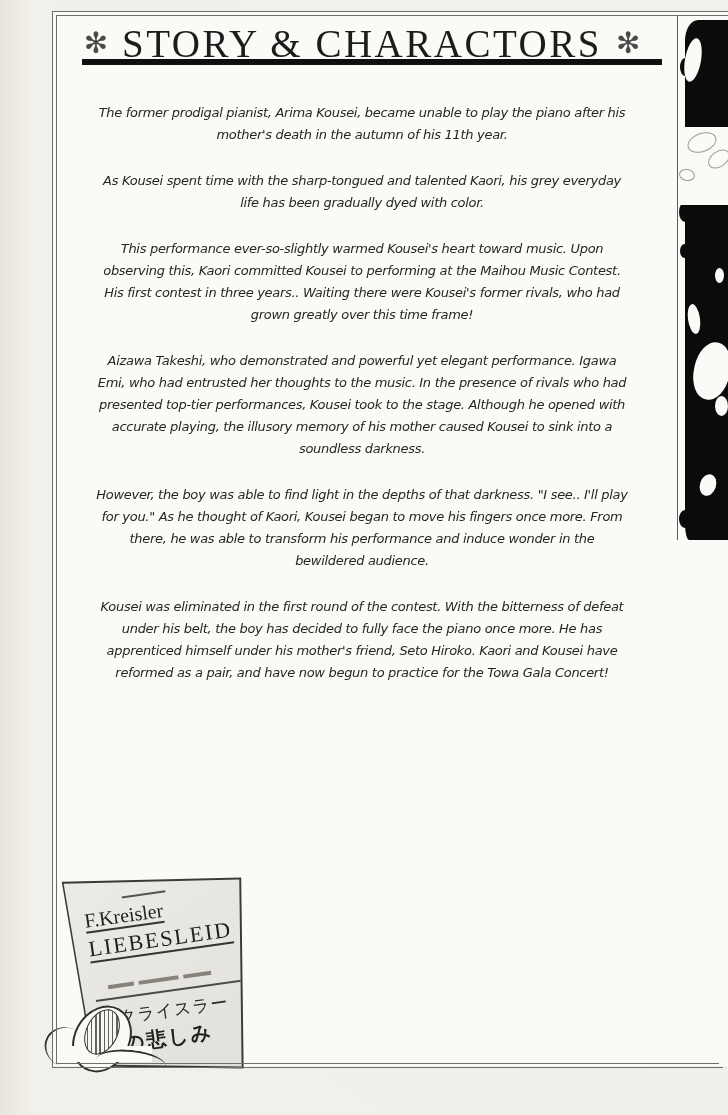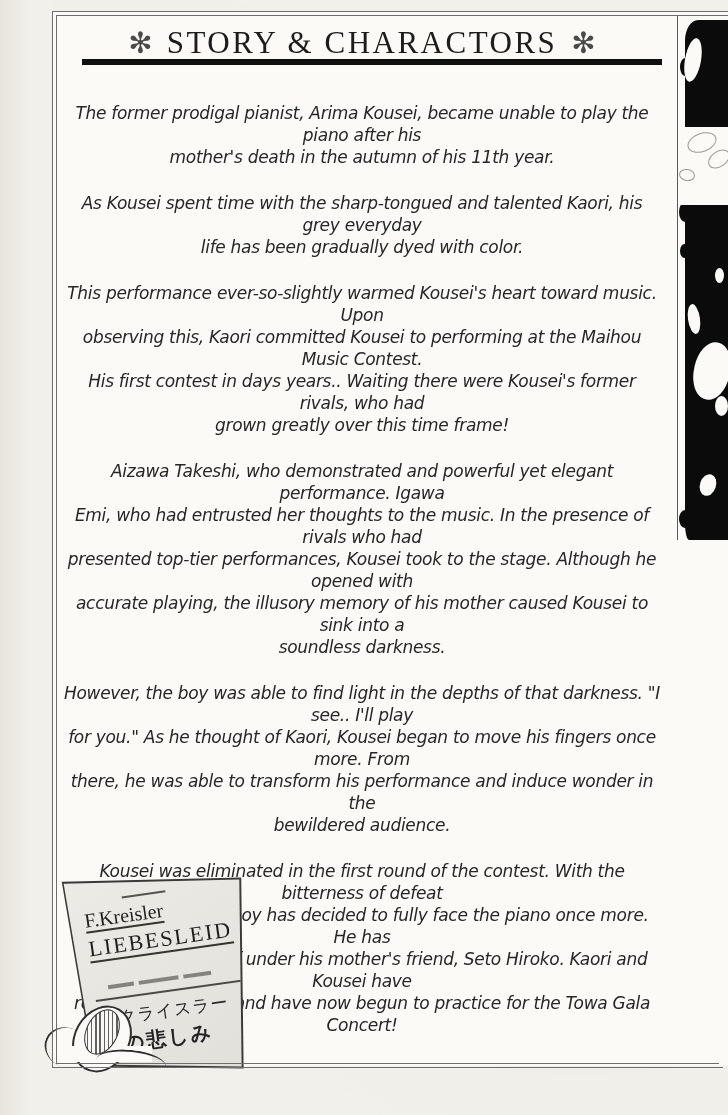--- a/index.html
+++ b/index.html
@@ -20,29 +20,29 @@
   .fl.top-outer{left:52px;top:11px;width:676px;height:1px;}
   .fl.top-inner{left:56px;top:15px;width:672px;height:1px;}
   .fl.left-outer{left:52px;top:11px;width:1px;height:1057px;}
   .fl.left-inner{left:56px;top:15px;width:1px;height:1049px;}
   .fl.bottom-inner{left:56px;top:1063px;width:663px;height:1px;}
   .fl.bottom-outer{left:52px;top:1067px;width:671px;height:1px;}
 
   
   .title-row{position:absolute;left:62px;top:24px;width:600px;height:38px;
         display:flex;align-items:center;justify-content:center;gap:14px;z-index:2;}
-  .title-text{font-family:"Liberation Serif",serif;font-size:31px;color:#1c1c1c;
+  .title-text{font-family:"Liberation Serif",serif;font-size:39px;color:#1c1c1c;
         letter-spacing:2.5px;white-space:nowrap;}
   .ornament{font-size:29px;color:#4a4a4a;line-height:1;}
   .title-bar{position:absolute;left:82px;top:59px;width:580px;height:6px;
         background:#0f0f0f;z-index:2;}
 
   
   .story{position:absolute;left:62px;top:102px;width:600px;z-index:1;}
-  .story p{margin:24px 0 0 0;font-style:italic;font-size:17px;line-height:22px;
+  .story p{margin:24px 0 0 0;font-style:italic;font-size:13px;line-height:22px;
         letter-spacing:-0.3px;color:#262626;text-align:center;
         white-space:pre-line;font-family:"DejaVu Sans",sans-serif;}
   .story p:first-child{margin-top:0;}
 
   
   .artwork{position:absolute;left:677px;top:16px;width:51px;height:524px;
         border-left:1px solid #5a5a5a;z-index:1;}
   .art-black{position:absolute;left:7px;top:4px;right:0;bottom:0;background:#0b0b0b;
         border-radius:30% 0 0 10% / 4% 0 0 3%;}
   .art-bump{position:absolute;background:#0b0b0b;border-radius:50%;}
@@ -102,21 +102,21 @@
   </div>
   <div class="title-bar"></div>
 
   <div class="story">
     <p>The former prodigal pianist, Arima Kousei, became unable to play the piano after his
 mother's death in the autumn of his 11th year.</p>
     <p>As Kousei spent time with the sharp-tongued and talented Kaori, his grey everyday
 life has been gradually dyed with color.</p>
     <p>This performance ever-so-slightly warmed Kousei's heart toward music. Upon
 observing this, Kaori committed Kousei to performing at the Maihou Music Contest.
-His first contest in days years.. Waiting there were Kousei's former rivals, who had
+His first contest in three years.. Waiting there were Kousei's former rivals, who had
 grown greatly over this time frame!</p>
     <p>Aizawa Takeshi, who demonstrated and powerful yet elegant performance. Igawa
 Emi, who had entrusted her thoughts to the music. In the presence of rivals who had
 presented top-tier performances, Kousei took to the stage. Although he opened with
 accurate playing, the illusory memory of his mother caused Kousei to sink into a
 soundless darkness.</p>
     <p>However, the boy was able to find light in the depths of that darkness. "I see.. I'll play
 for you." As he thought of Kaori, Kousei began to move his fingers once more. From
 there, he was able to transform his performance and induce wonder in the
 bewildered audience.</p>

